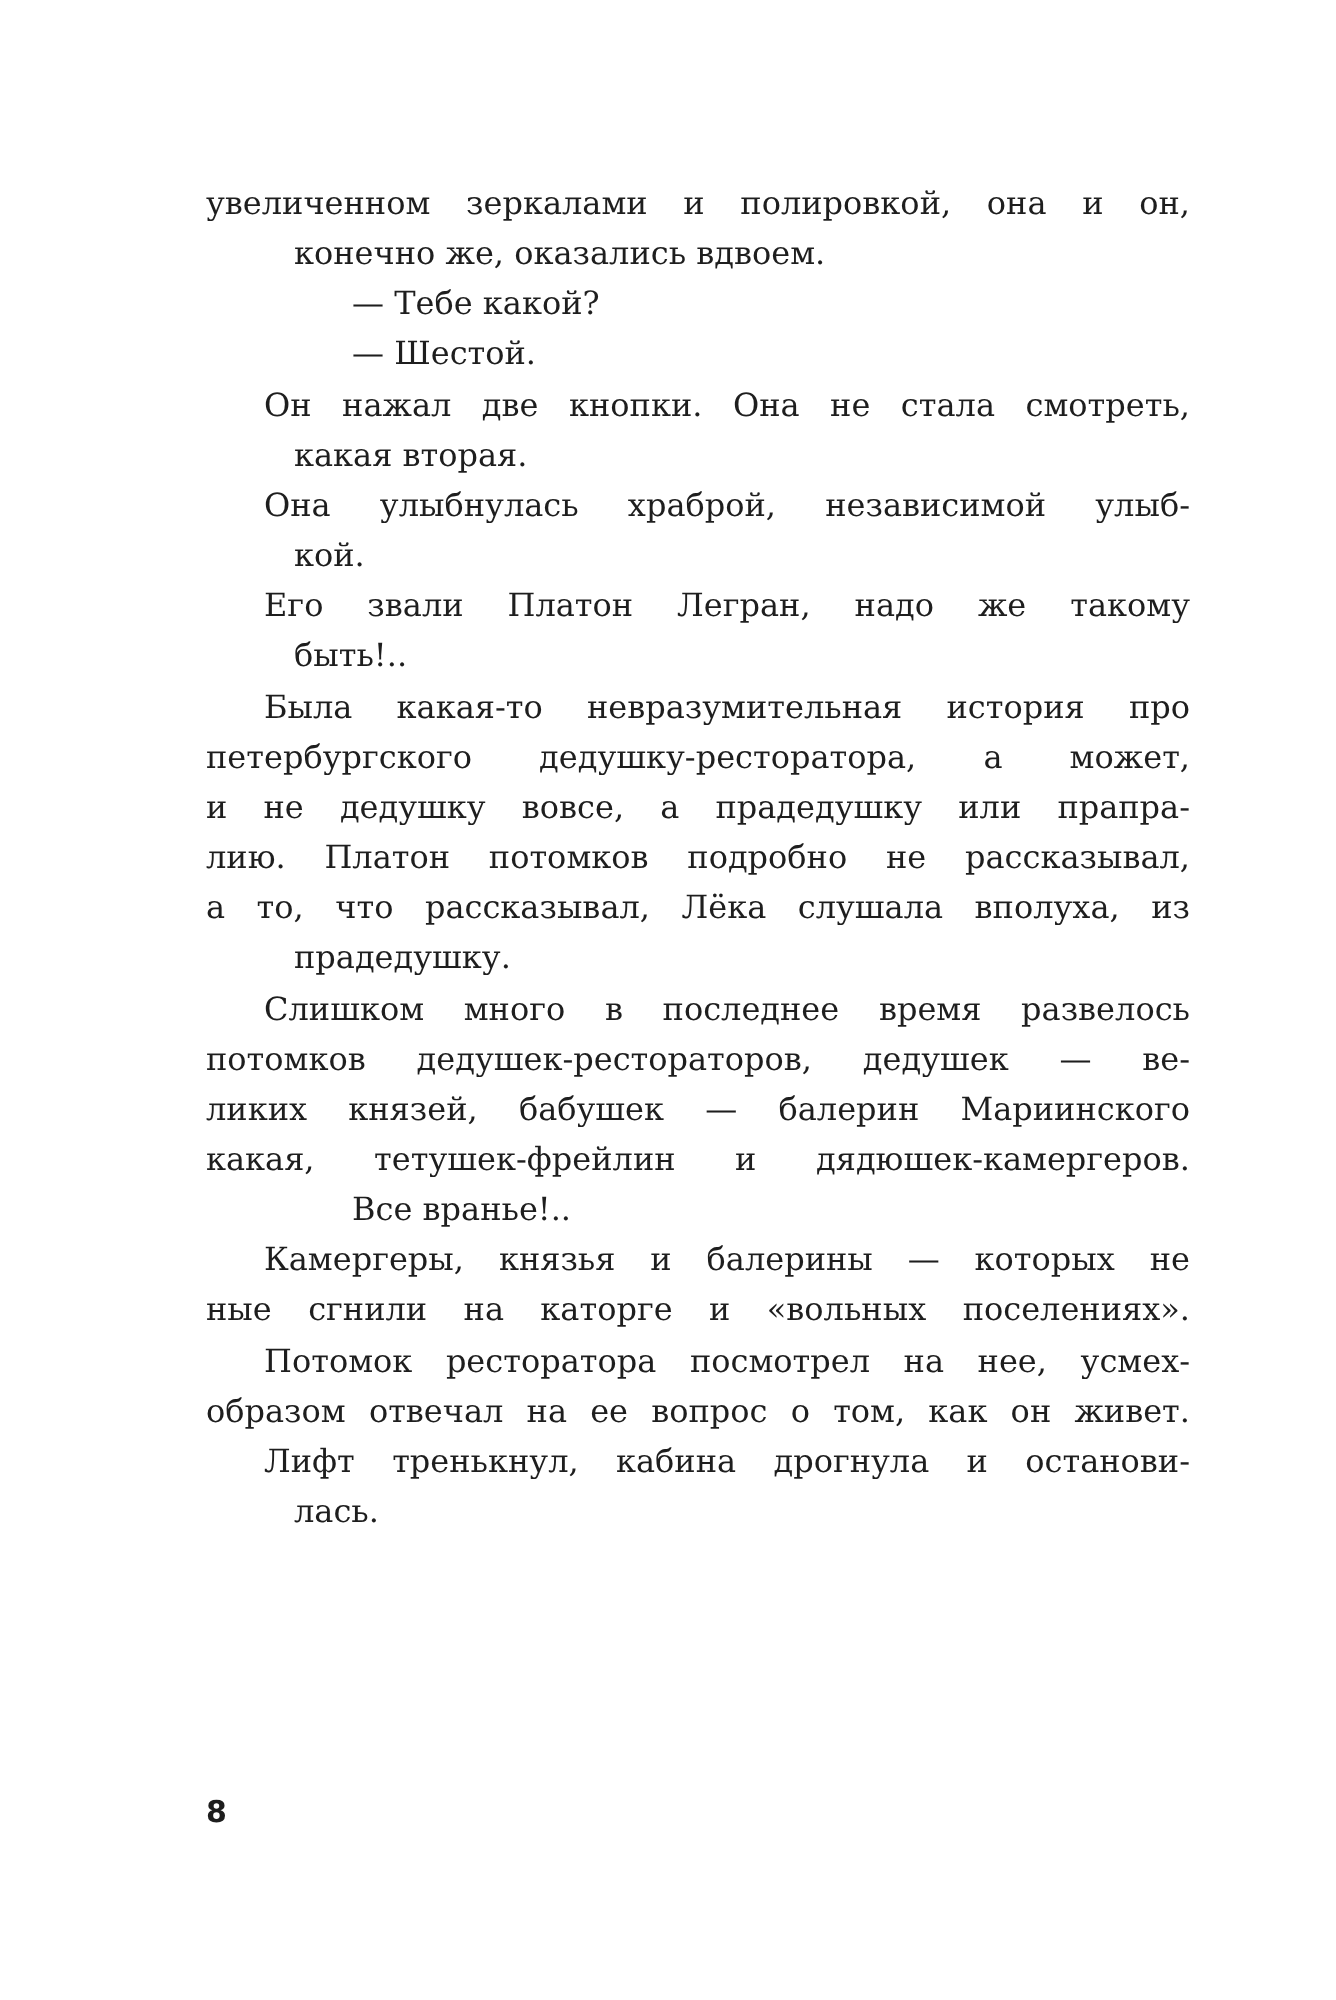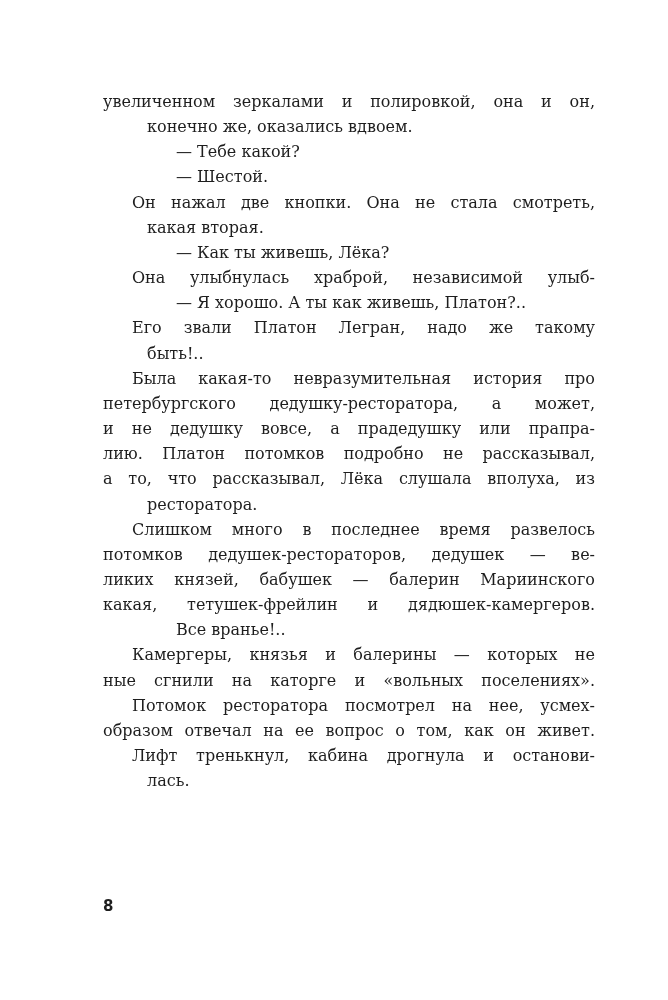--- a/index.html
+++ b/index.html
@@ -67,39 +67,34 @@
         <div class="line indent last">— Тебе какой?</div>
       </div>
       <div class="para">
         <div class="line indent last">— Шестой.</div>
       </div>
       <div class="para">
         <div class="line indent">Он нажал две кнопки. Она не стала смотреть,</div>
         <div class="line last">какая вторая.</div>
       </div>
       <div class="para">
-        <div class="line indent last">— Как ты живешь, Лёка?</div>
-      </div>
-      <div class="para">
         <div class="line indent">Она улыбнулась храброй, независимой улыб-</div>
-      </div>
-      <div class="para">
-        <div class="line indent last">— Я хорошо. А ты как живешь, Платон?..</div>
+        <div class="line last">кой.</div>
       </div>
       <div class="para">
         <div class="line indent">Его звали Платон Легран, надо же такому</div>
         <div class="line last">быть!..</div>
       </div>
       <div class="para">
         <div class="line indent">Была какая-то невразумительная история про</div>
         <div class="line">петербургского дедушку-ресторатора, а может,</div>
         <div class="line">и не дедушку вовсе, а прадедушку или прапра-</div>
         <div class="line">лию. Платон потомков подробно не рассказывал,</div>
         <div class="line">а то, что рассказывал, Лёка слушала вполуха, из</div>
-        <div class="line last">ресторатора.</div>
+        <div class="line last">прадедушку.</div>
       </div>
       <div class="para">
         <div class="line indent">Слишком много в последнее время развелось</div>
         <div class="line">потомков дедушек-рестораторов, дедушек — ве-</div>
         <div class="line">ликих князей, бабушек — балерин Мариинского</div>
         <div class="line">какая, тетушек-фрейлин и дядюшек-камергеров.</div>
       </div>
       <div class="para">
         <div class="line indent last">Все вранье!..</div>
       </div>

